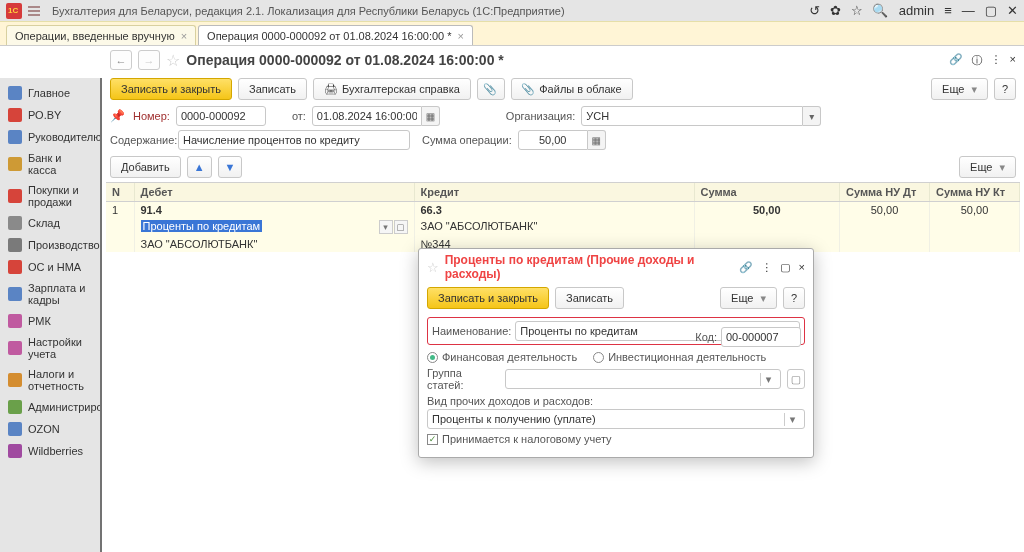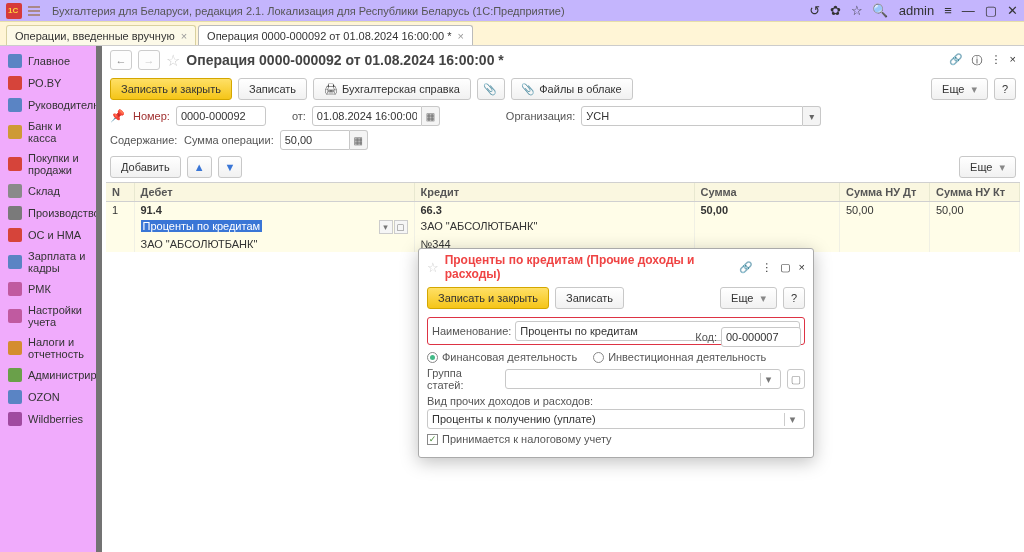--- a/index.html
+++ b/index.html
@@ -1,34 +1,34 @@
 <!DOCTYPE html>
 <html><head>
 <meta charset="utf-8">
 <style>
   * { box-sizing: border-box; margin: 0; padding: 0; font-family: Arial, sans-serif; font-size: 11px; color: #333; }
   html, body { width: 1024px; height: 552px; overflow: hidden; background: #fff; }
   
-  .titlebar { height: 22px; background: #c4b5fd; display: flex; align-items: center; padding: 0 6px; border-bottom: 1px solid #e6dfa9; }
+  .titlebar { height: 22px; background: #e5e5e5; display: flex; align-items: center; padding: 0 6px; border-bottom: 1px solid #e6dfa9; }
   .titlebar .logo { width: 16px; height: 16px; background: #d63a3a; border-radius: 2px; margin-right: 6px; position: relative; }
   .titlebar .logo::after { content:"1С"; color:#ffd33c; font-size:8px; font-weight:bold; position:absolute; top:3px; left:2px;}
   .titlebar .burger { width:16px; height:16px; display:flex; flex-direction:column; justify-content:center; gap:2px; margin-right:8px; cursor:pointer;}
   .titlebar .burger span{ height:2px; background:#a88; width:12px;}
   .titlebar .title { flex: 1; color: #555; font-size: 11px; }
   .titlebar .wincontrols { display: flex; gap: 10px; align-items: center; color:#888;}
   .titlebar .wincontrols span { cursor: pointer; font-size: 13px; }
   
   .tabsbar { height: 24px; background: #fff5d6; display: flex; align-items: flex-end; padding: 0 6px; border-bottom: 1px solid #ccc; }
   .tab { height: 20px; padding: 3px 8px; background: #fcf9e8; border: 1px solid #d8d0a0; border-bottom: none; border-radius: 3px 3px 0 0; margin-right: 2px; display:flex; align-items:center; gap:6px; cursor:pointer;}
   .tab.active { background: #fff; border-color:#bbb;}
   .tab .close { color:#999; cursor:pointer;}
   
   .layout { display: flex; height: calc(552px - 22px - 24px); }
   
-  .sidebar { width: 102px; background: #f0abfc; border-right: 6px solid #737373; padding: 4px 0; overflow:hidden;}
+  .sidebar { width: 102px; background: #e5e5e5; border-right: 2px solid #737373; padding: 4px 0; overflow:hidden;margin-top:32px;}
   .sidebar .item { display: flex; align-items: center; gap: 6px; padding: 4px 8px; cursor: pointer; }
   .sidebar .ic { width: 14px; height: 14px; border-radius: 2px; display:inline-block; flex-shrink:0;}
   
   .content { flex: 1; position: relative; display: flex; flex-direction: column; }
   
   .headerrow { display: flex; align-items: center; padding: 4px 8px; gap: 6px; }
   .navbtn { width: 22px; height: 20px; border: 1px solid #ccc; background: #fdfdfd; border-radius:3px; display:flex; align-items:center; justify-content:center; cursor:pointer; color:#888;}
   .star { color: #ccc; font-size: 16px; cursor: pointer; }
   .htitle { font-size: 14px; font-weight: bold; color: #444; }
   .headerright { margin-left: auto; display:flex; gap:8px; color:#aaa;}
@@ -72,21 +72,21 @@
   .modal .row { display:flex; align-items:center; gap:4px; margin-bottom:4px;}
   .modal .namerow input{ flex:1;}
   .highlight-border { border:1.5px solid #d34; border-radius:3px; padding:3px 4px; }
   .radio { width:11px; height:11px; border:1px solid #888; border-radius:50%; display:inline-flex; align-items:center; justify-content:center;}
   .radio.checked::after{ content:""; width:5px; height:5px; background:#4b8; border-radius:50%;}
   .chk { width:11px; height:11px; border:1px solid #888; display:inline-flex; align-items:center; justify-content:center; background:#fff;}
   .chk.checked::after{ content:"✓"; font-size:9px; color:#4a8b3a;}
   .modal select, .modal .selectlike { height:20px; border:1px solid #c8c8c8; border-radius:3px; background:#fff; padding:0 4px; display:flex; align-items:center;}
   .dd { width:16px; text-align:center; border-left:1px solid #ccc; cursor:pointer; color:#777;}
   .openext { width:18px; height:20px; border:1px solid #c8c8c8; border-radius:3px; display:flex; align-items:center; justify-content:center; cursor:pointer; color:#888; margin-left:2px;}
-  .num { text-align:left;}
+  .num { text-align:center;}
 </style>
 </head>
 <body>
 
 <div class="titlebar">
   <div class="logo"></div>
   <div class="burger">
       <span></span>
       <span></span>
       <span></span>
@@ -233,20 +233,21 @@
       </div>
       <span class="lbl" style="margin-left:60px;">Организация:</span>
       <div class="inputwrap" style="flex:1; max-width:240px;">
         <input class="text" style="flex: 1 1 0%;" value="УСН">
         <div class="ddbtn">▾</div>
       </div>
     </div>
 
     <div class="formrow">
       <span class="lbl" style="width:62px">Содержание:</span>
+      <input class="text" style="width: 232px;" value="Начисление процентов по кредиту">
       <span class="lbl" style="margin-left:6px;">Сумма операции:</span>
       <div class="inputwrap">
         <input class="text num" style="width: 70px;" value="50,00">
         <div class="calbtn">▦</div>
       </div>
     </div>
 
     <div class="tabletoolbar">
       <div class="btn">
           <span>Добавить</span>

